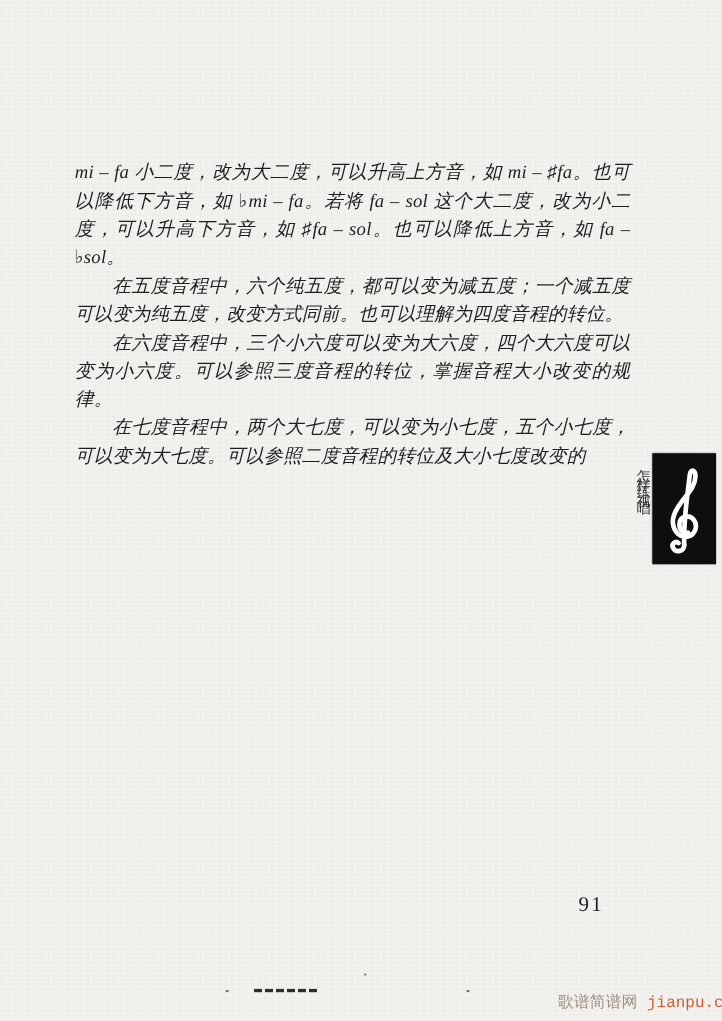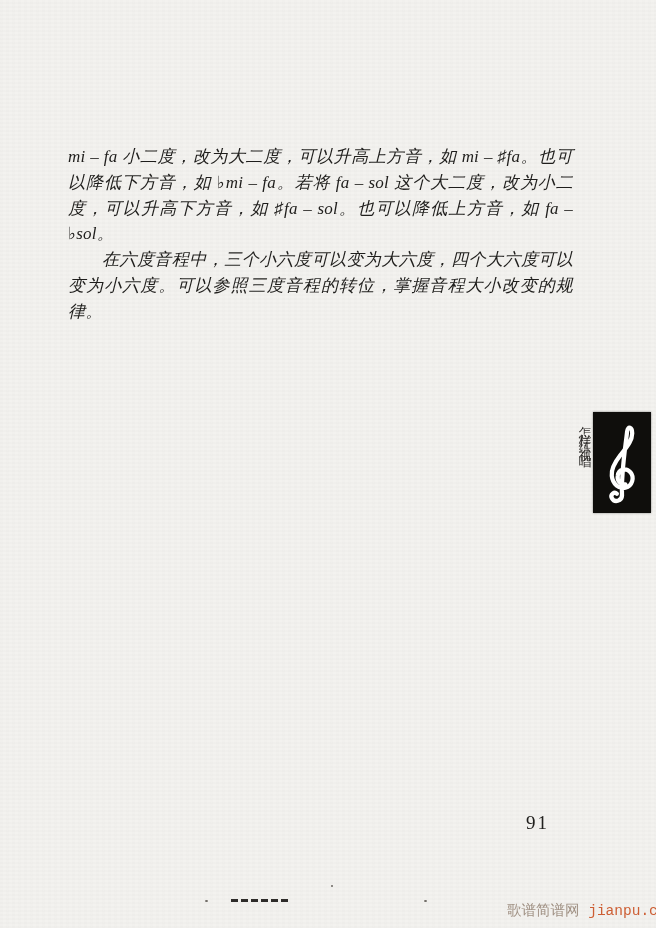--- a/index.html
+++ b/index.html
@@ -61,21 +61,23 @@
   .watermark .wm-name{color:#a09184;}
   .watermark .wm-url{color:#cd5e34;}
 </style>
 </head>
 <body>
 
 <div class="page">
 
   <div class="text-block">
       <p>mi – fa 小二度，改为大二度，可以升高上方音，如 mi – ♯fa。也可以降低下方音，如 ♭mi – fa。若将 fa – sol 这个大二度，改为小二度，可以升高下方音，如 ♯fa – sol。也可以降低上方音，如 fa – ♭sol。</p>
+      <p class="indent">在五度音程中，六个纯五度，都可以变为减五度；一个减五度可以变为纯五度，改变方式同前。也可以理解为四度音程的转位。</p>
       <p class="indent">在六度音程中，三个小六度可以变为大六度，四个大六度可以变为小六度。可以参照三度音程的转位，掌握音程大小改变的规律。</p>
+      <p class="indent">在七度音程中，两个大七度，可以变为小七度，五个小七度，可以变为大七度。可以参照二度音程的转位及大小七度改变的</p>
     </div>
 
   <div class="sidebar-label">怎样练视唱</div>
 
   <div class="clef-box">
     <svg viewBox="0 0 54 100" width="46" height="90" aria-hidden="true">
       <path d="M27,88 C26,60 31,32 33,13 C34,6 39,8 39,15 C39,25 31,33 25,41 C18,50 14,57 15,65 C16,75 24,81 31,79 C39,77 42,67 37,61 C32,55 23,57 22,65 C21,71 26,76 31,75" fill="none" stroke="#ffffff" stroke-width="5" stroke-linecap="round" stroke-linejoin="round"></path>
       <path d="M27,88 C27,95 18,97 15,91 C13,87 18,83 21,86" fill="none" stroke="#ffffff" stroke-width="5" stroke-linecap="round"></path>
     </svg>
   </div>

